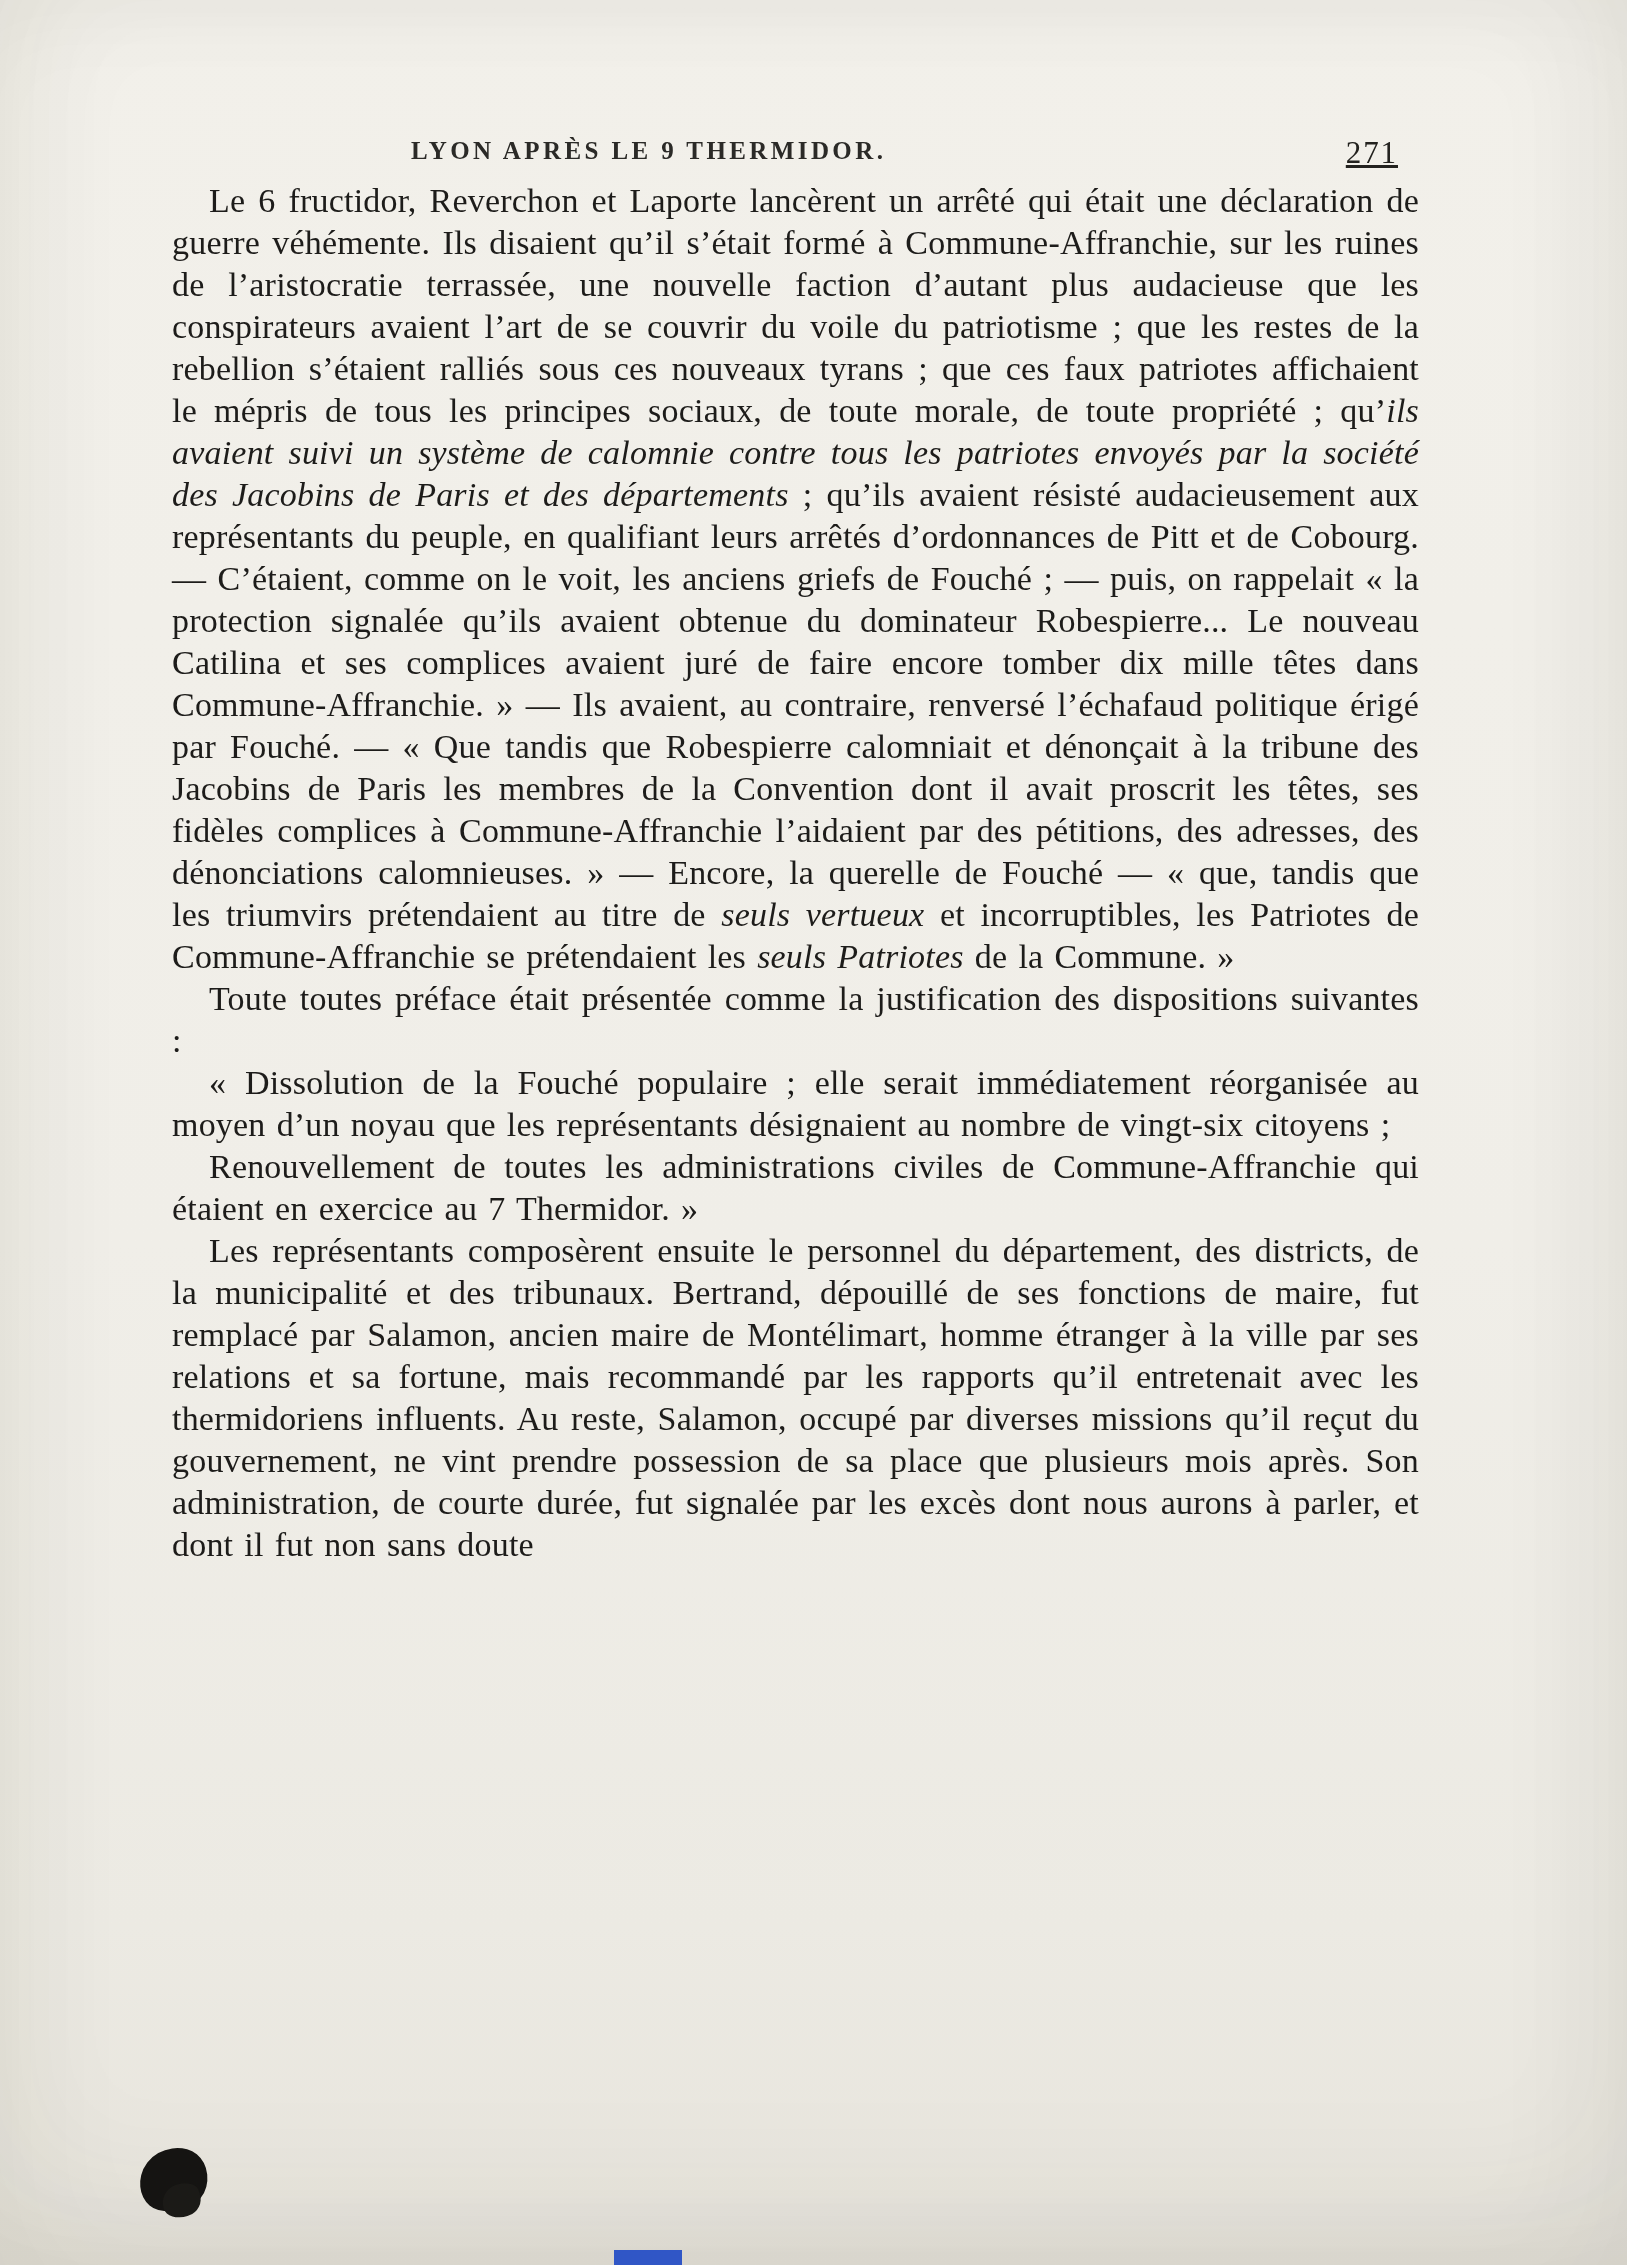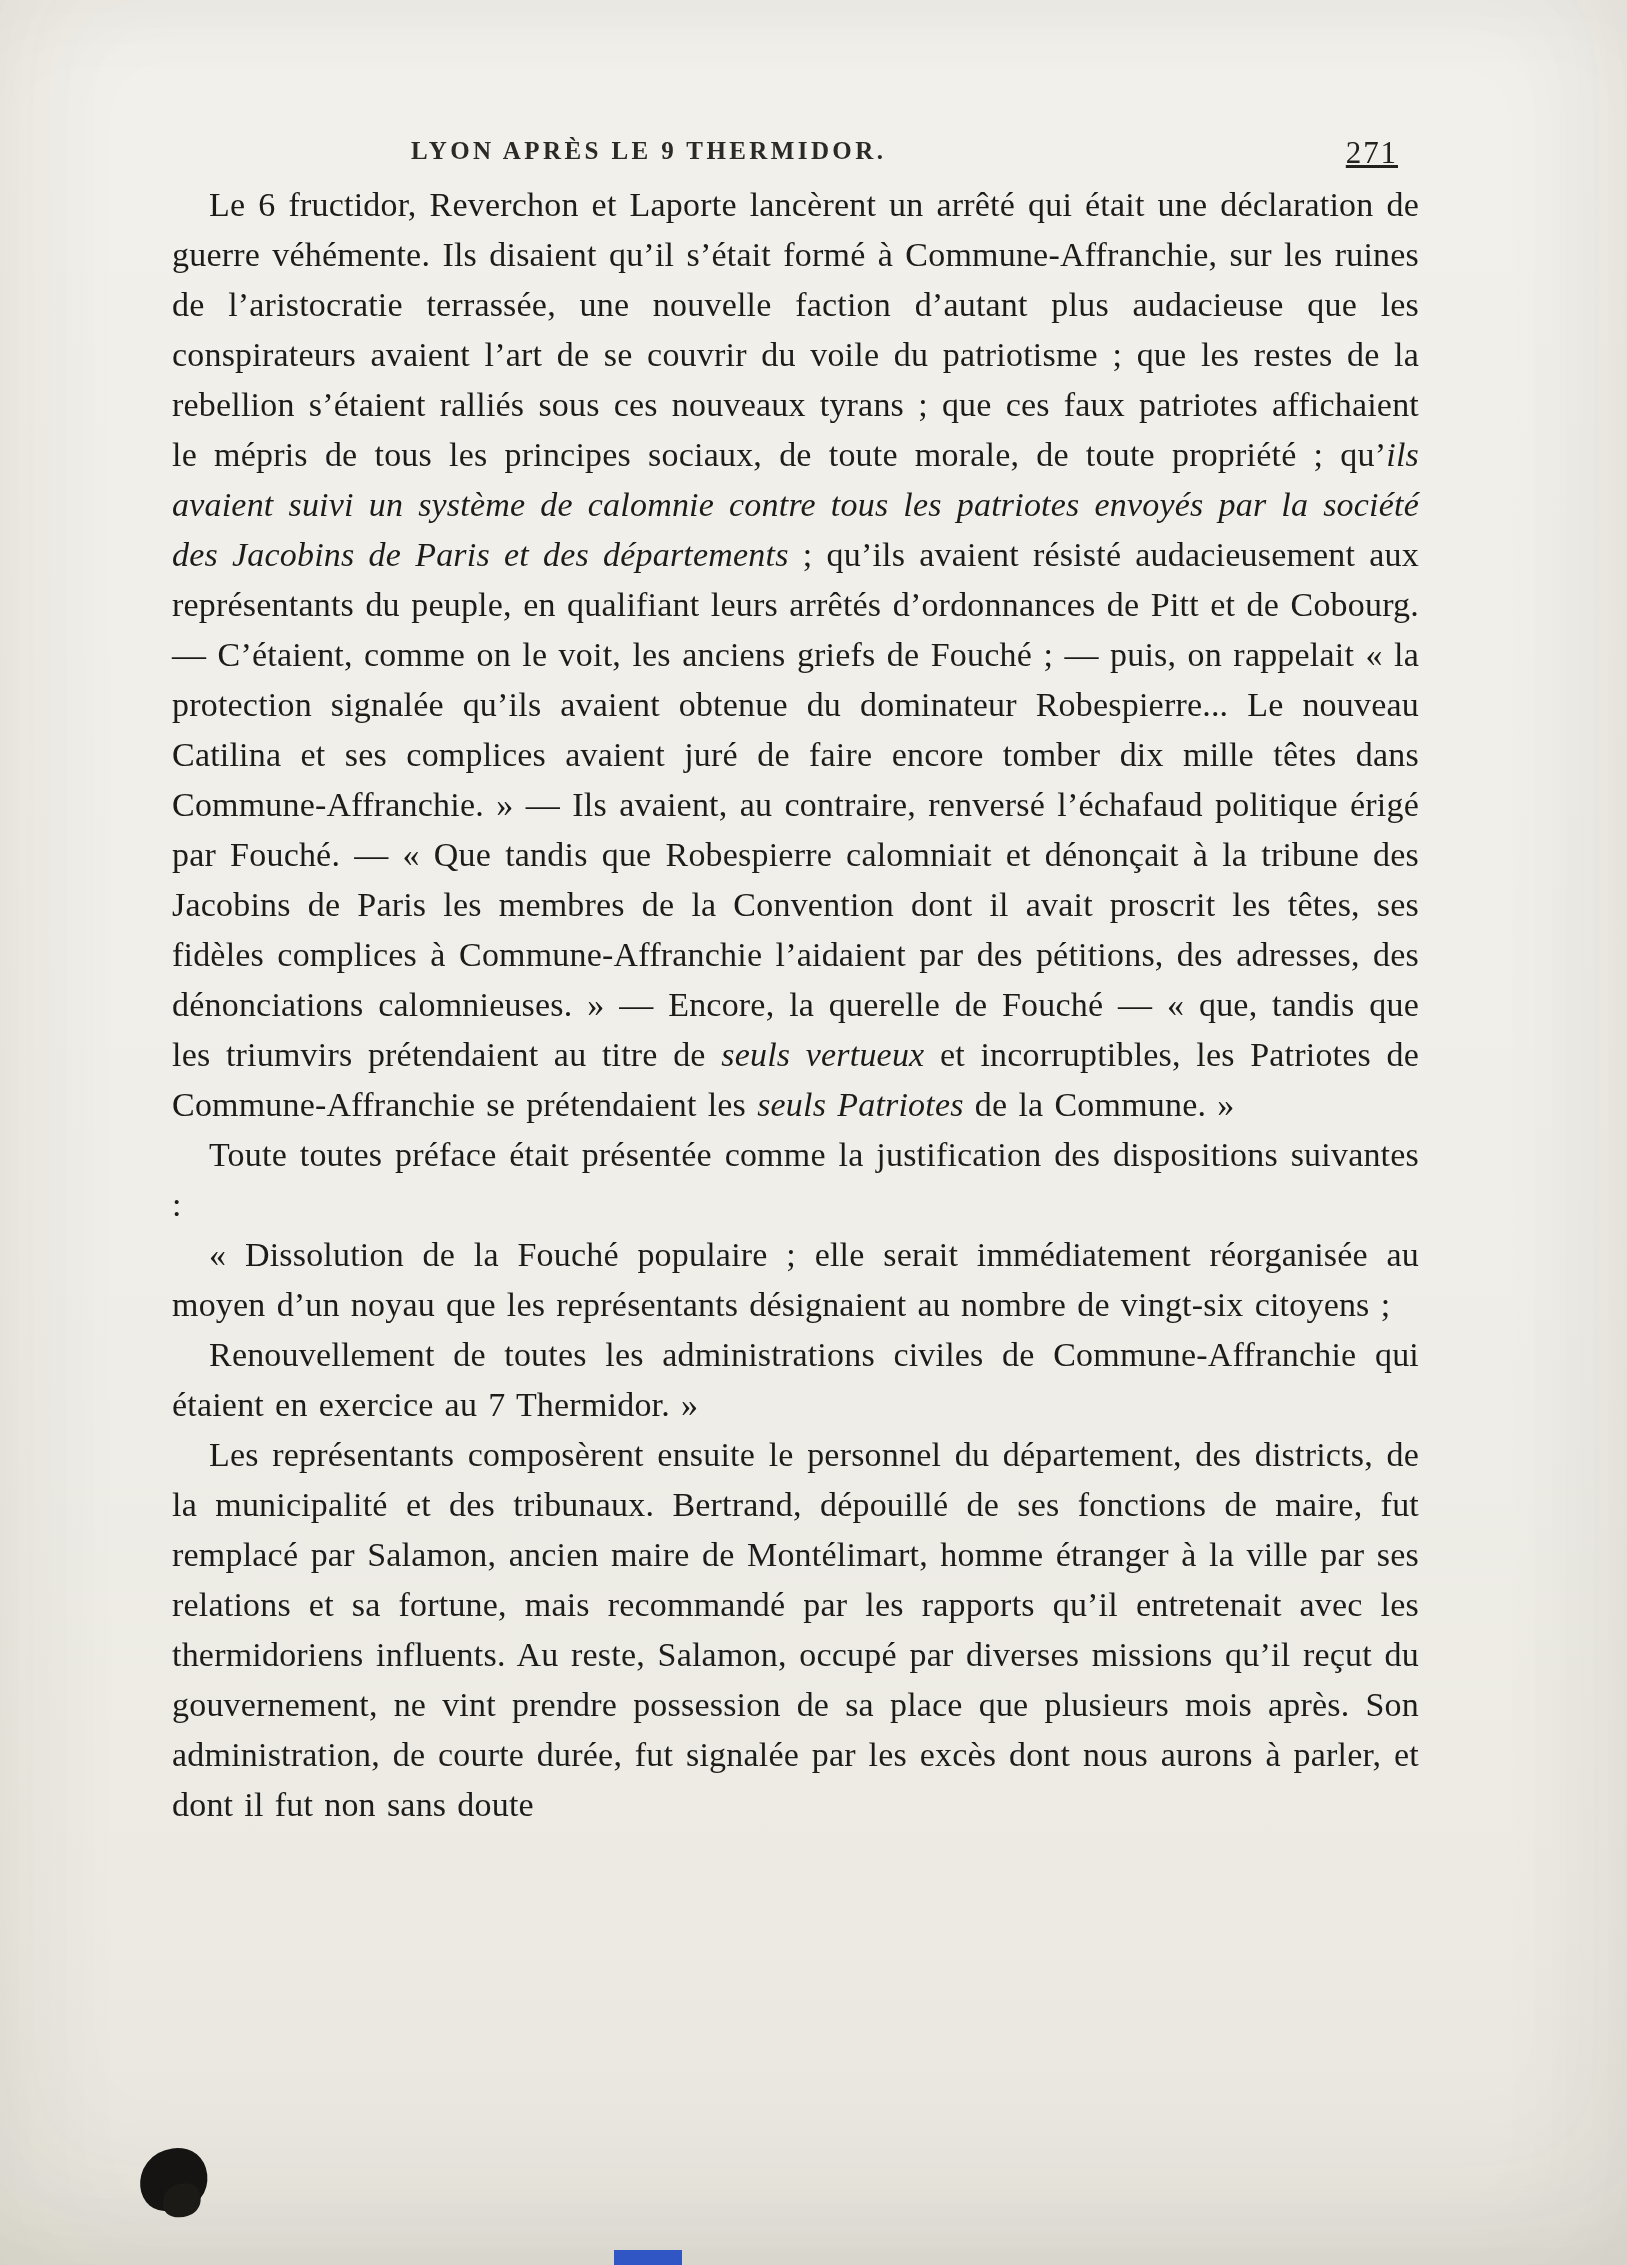--- a/index.html
+++ b/index.html
@@ -44,21 +44,21 @@
     color: #23221f;
     text-decoration: underline;
   }
 
   .text-block {
     position: absolute;
     top: 180px;
     left: 172px;
     width: 1247px;
     font-size: 34px;
-    line-height: 50px;
+    line-height: 42px;
     text-align: justify;
     word-spacing: 2.4px;
     letter-spacing: 0.2px;
     color: #1d1c1a;
   }
   .text-block p {
     margin: 0;
     text-indent: 37px;
   }
   em.run { font-style: italic; }

